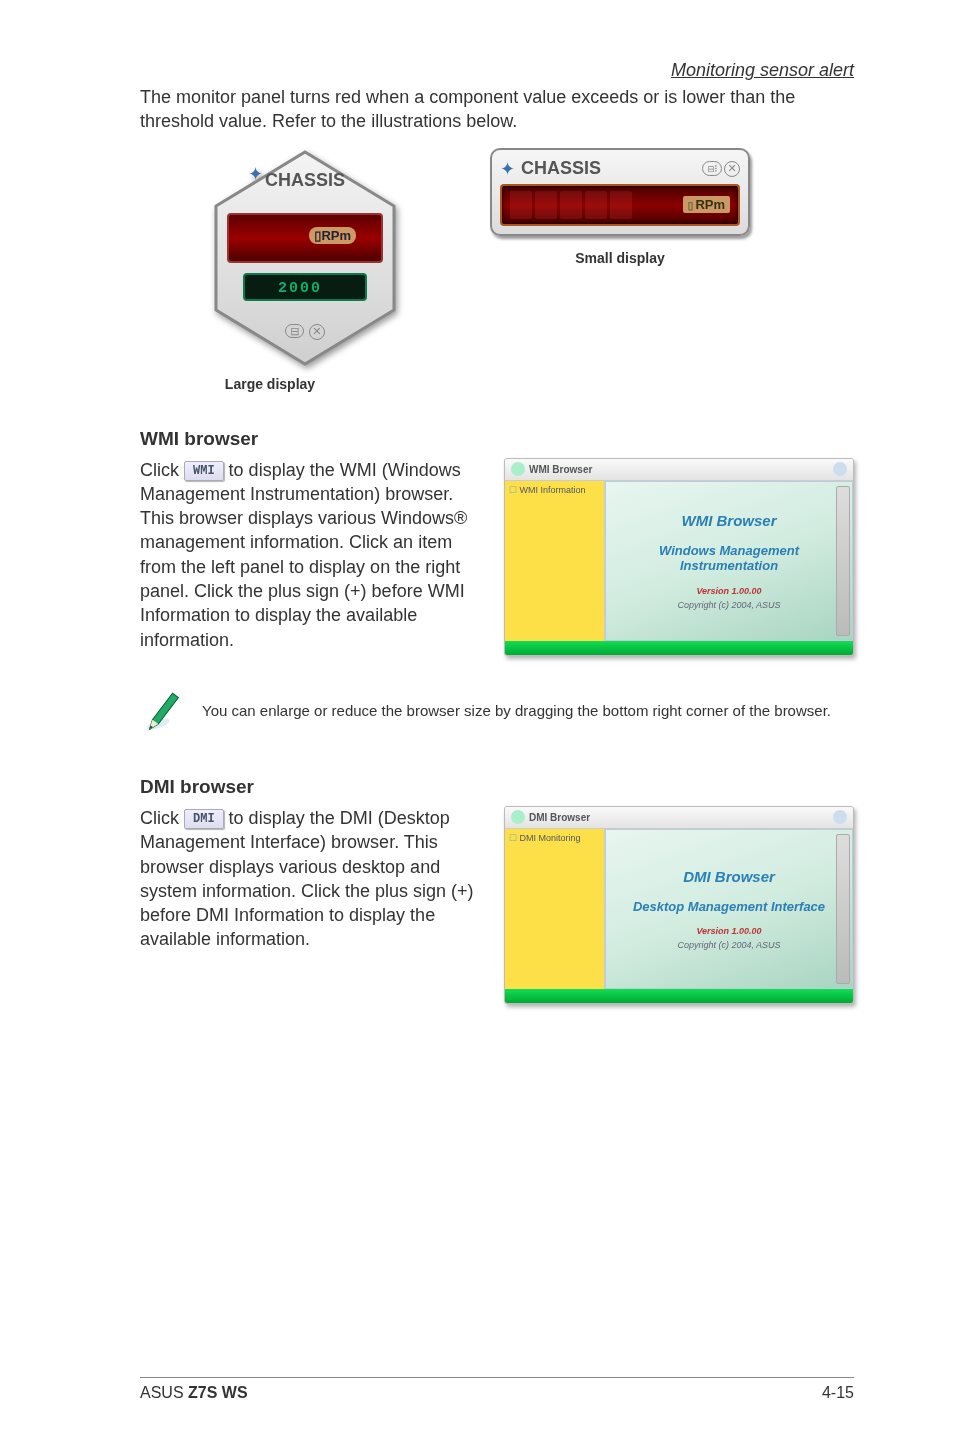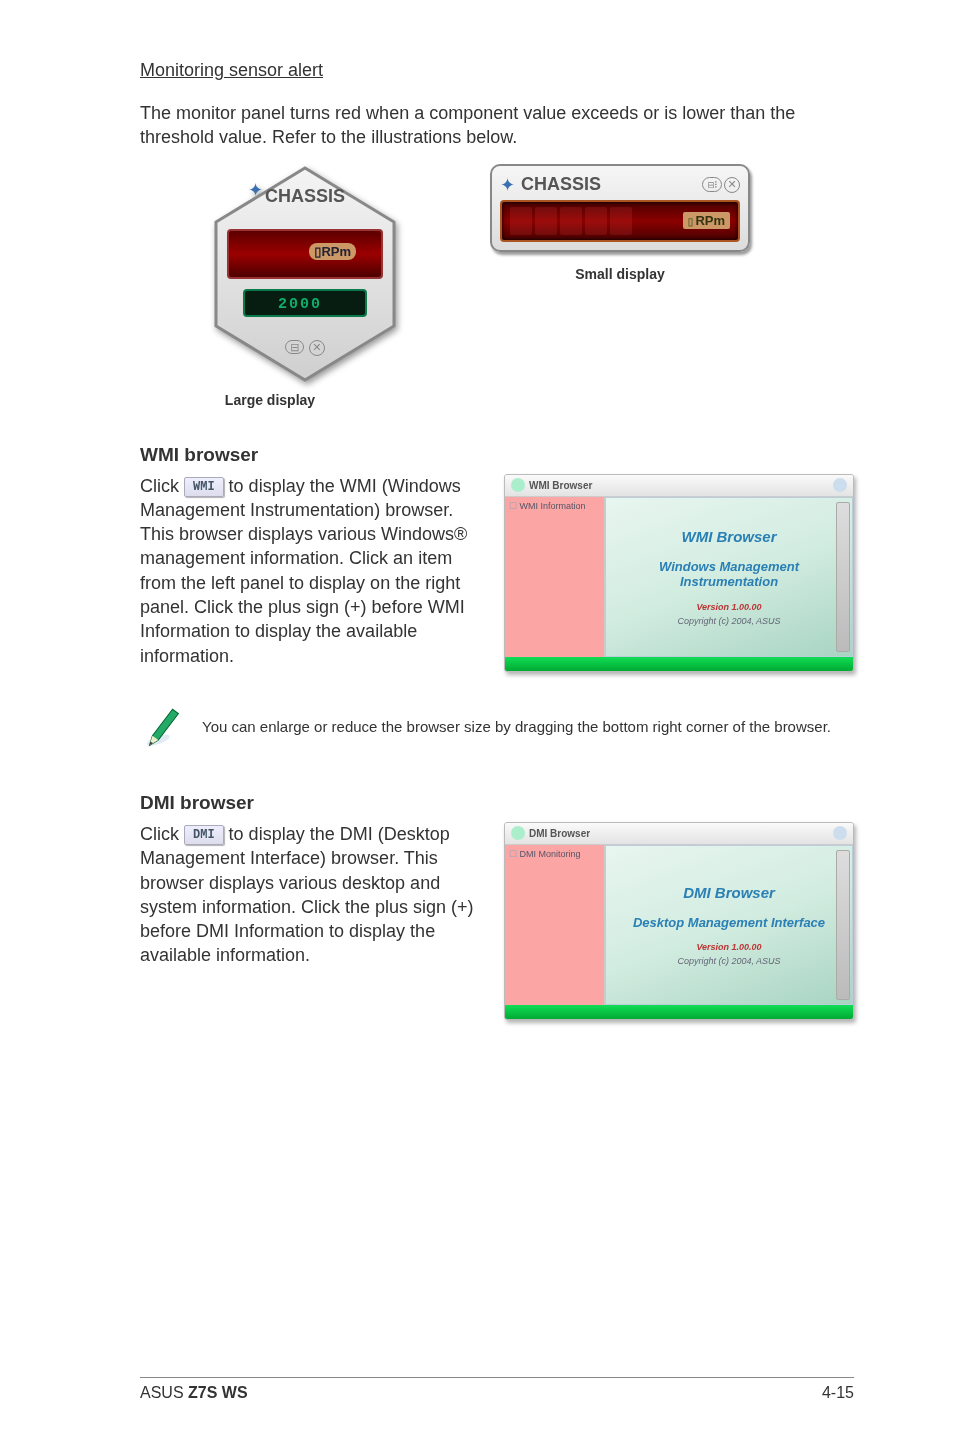--- a/index.html
+++ b/index.html
@@ -6,24 +6,26 @@
   body {
     font-family: Arial, Helvetica, sans-serif;
     background: #fff;
     width: 954px;
     height: 1438px;
     position: relative;
     padding: 60px 100px 40px 140px;
     color: #333;
   }
   .section-title {
+    font-style: italic;
     text-decoration: underline;
     font-size: 18px;
-    margin-bottom: 20px;
+    margin-bottom: 4px;
     color: #333;
+    text-align: right;
   }
   .body-text {
     font-size: 18px;
     line-height: 1.35;
     color: #333;
     margin-bottom: 14px;
   }
   .image-row {
     display: flex;
     gap: 90px;
@@ -143,21 +145,21 @@
     height: 22px; display: flex; align-items: center;
     border-bottom: 1px solid #ccc; padding: 0 6px;
   }
   .mini-titlebar .ico { width:14px; height:14px; border-radius:50%; background:#aec; margin-right:4px;}
   .mini-titlebar .t { font-weight: bold; color:#555; flex:1; font-size:10px;}
   .mini-titlebar .close { width:14px; height:14px; border-radius:50%; background:#cde; }
   .mini-body {
     display:flex; height: 160px;
   }
   .mini-tree {
-    width: 100px; background:#fca5a5; border-right:1px solid #ccc;
+    width: 100px; background:#fde047; border-right:1px solid #ccc;
     padding: 4px; overflow:hidden;
   }
   .tree-node { font-size:9px; color:#556; white-space:nowrap; }
   .tree-node::before { content:"☐ "; color:#8ab;}
   .mini-main {
     flex:1;
     background: linear-gradient(160deg, #e8f6f0 0%, #d2ece0 50%, #a8d4c2 100%);
     display:flex; flex-direction:column; align-items:center; justify-content:center;
     padding: 8px; border:1px solid #bcd; position:relative;
   }

